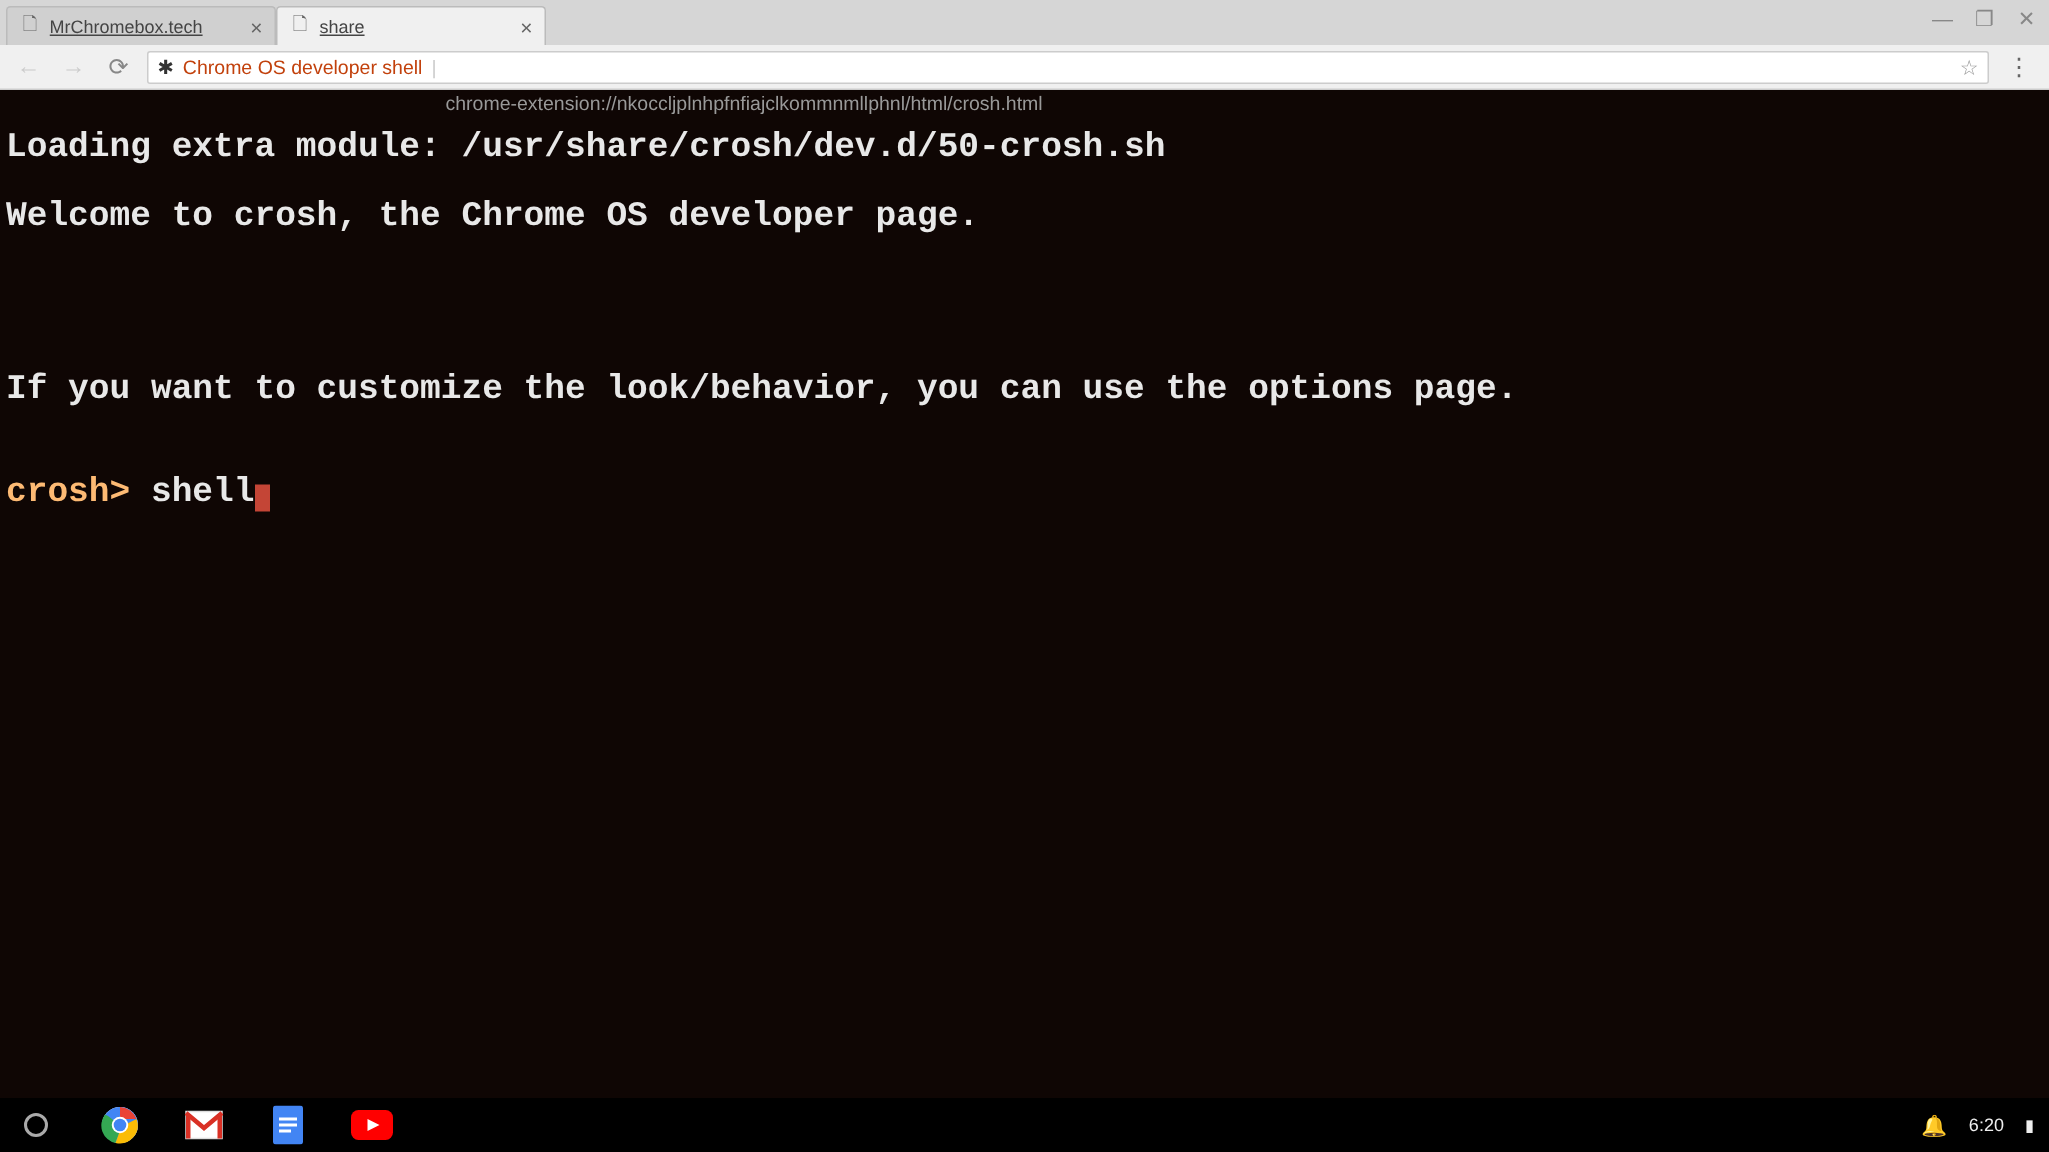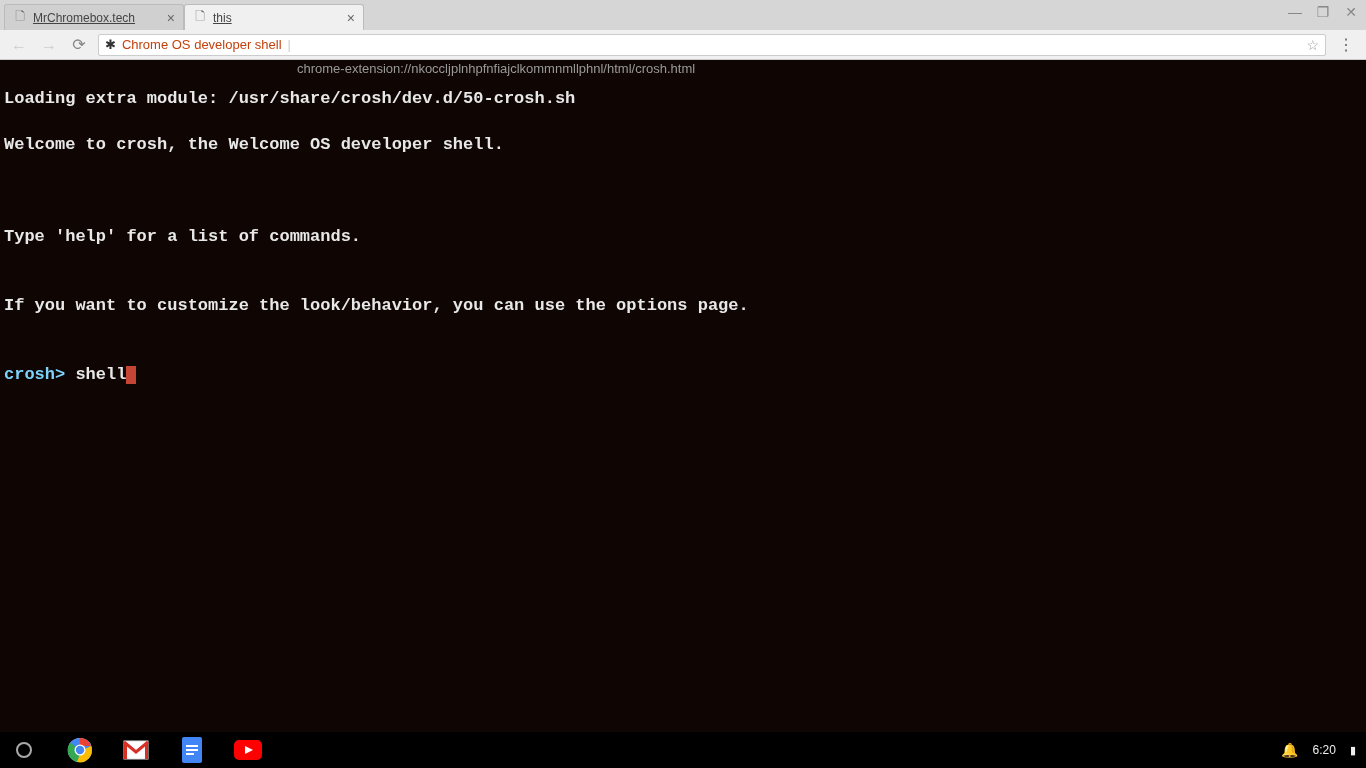--- a/index.html
+++ b/index.html
@@ -138,29 +138,29 @@
       cursor: pointer;
       padding: 0 4px;
     }
     
     
     .terminal {
       background: #0f0604;
       height: 672px;
       padding: 4px 4px;
       font-family: "Courier New", monospace;
-      font-size: 17px;
+      font-size: 23px;
       font-weight: bold;
       color: #e8e8e8;
       line-height: 23px;
       white-space: pre;
       overflow: hidden;
     }
     .term-line { white-space: pre; }
-    .prompt { color: #7dd3fc; }
+    .prompt { color: #fdba74; }
     .cursor {
       background: #c44536;
       display: inline-block;
       width: 10px;
       height: 18px;
       vertical-align: text-bottom;
     }
     
     
     .shelf {
@@ -206,21 +206,21 @@
 <body>
 
 <div class="browser-chrome">
   <div class="tab inactive">
     <span class="tab-icon">🗋</span>
     <span class="tab-title">MrChromebox.tech</span>
     <span class="tab-close">×</span>
   </div>
   <div class="tab">
     <span class="tab-icon">🗋</span>
-    <span class="tab-title">this</span>
+    <span class="tab-title">share</span>
     <span class="tab-close">×</span>
   </div>
   <div class="window-controls">
     <span>—</span>
     <span>❐</span>
     <span>✕</span>
   </div>
 </div>
 
 <div class="address-row">
@@ -233,24 +233,23 @@
     <span class="url-separator">|</span>
     <span class="url-path">chrome-extension://nkoccljplnhpfnfiajclkommnmllphnl/html/crosh.html</span>
     <span style="flex:1"></span>
     <span class="star-icon">☆</span>
   </div>
   <div class="menu-icon">⋮</div>
 </div>
 
 <div class="terminal">
 <div class="term-line">Loading extra module: /usr/share/crosh/dev.d/50-crosh.sh</div>
-<div class="term-line">Welcome to crosh, the Welcome OS developer shell.</div>
-<div class="term-line"></div>
-<div class="term-line"></div>
-<div class="term-line">Type 'help' for a list of commands.</div>
+<div class="term-line">Welcome to crosh, the Chrome OS developer page.</div>
+<div class="term-line"></div>
+<div class="term-line"></div>
 <div class="term-line"></div>
 <div class="term-line">If you want to customize the look/behavior, you can use the options page.</div>
 <div class="term-line"></div>
 <div class="term-line"><span class="prompt">crosh&gt; </span><span>shell</span><span class="cursor"></span></div>
 </div>
 
 <div class="shelf">
   <div class="shelf-left">
     <div class="shelf-icon">
       <div class="circle-launcher"></div>

